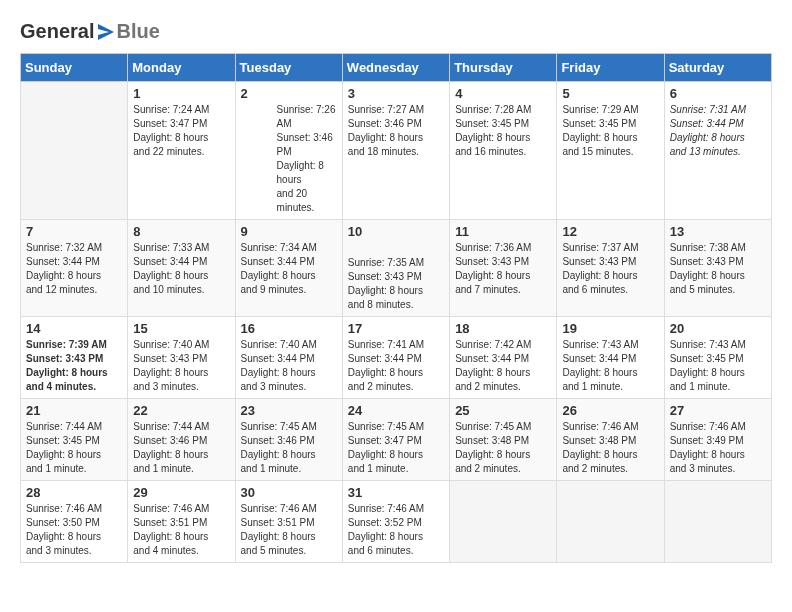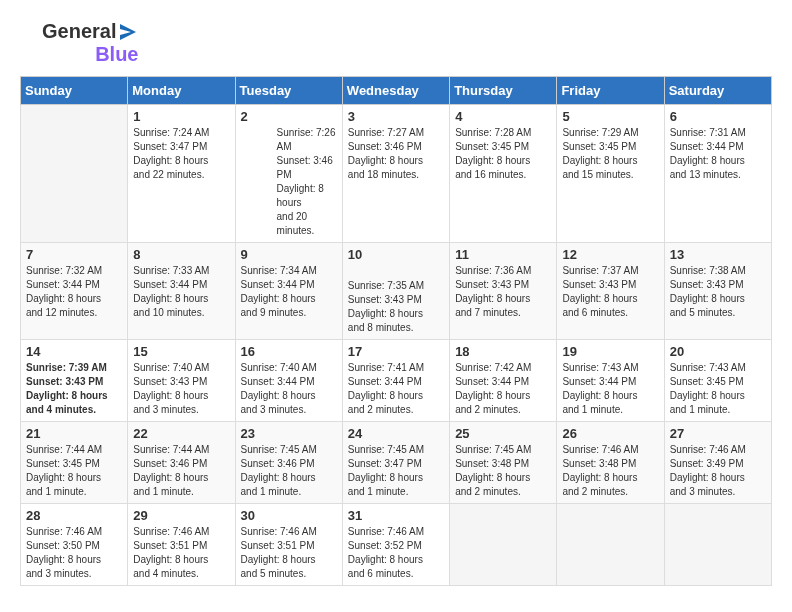--- a/index.html
+++ b/index.html
@@ -11,23 +11,21 @@
       padding: 20px;
     }
     .header {
       display: flex;
       justify-content: space-between;
       align-items: flex-start;
       margin-bottom: 10px;
     }
     .logo {
       display: flex;
-      flex-direction: column;
-      align-items: flex-end;
-      margin-left: 22px;
+      align-items: center;
     }
     .title-block {
       text-align: right;
     }
     .month-year {
       font-size: 32px;
       font-weight: bold;
       color: #333;
     }
     .location {
@@ -80,21 +78,21 @@
 
 <div class="header">
   <div class="logo">
   <div style="display:flex;align-items:center;gap:2px;">
     <span style="font-size:20px;font-weight:bold;color:#333;">General</span>
     <svg width="20" height="20" viewBox="0 0 20 20" style="vertical-align:middle;">
       <polygon points="2,18 18,10 2,2 2,7 13,10 2,13" fill="#1a6ab5"></polygon>
     </svg>
   </div>
   <div>
-    <span style="font-size:20px;font-weight:bold;color:#8b5cf6;">Blue</span>
+    <span style="font-size:20px;font-weight:bold;color:#737373;">Blue</span>
   </div>
 </div>
   <div class="title-block">
     <div class="month-year"></div>
     <div class="location"></div>
   </div>
 </div>
 
 <table class="calendar">
   <thead>
@@ -141,21 +139,21 @@
         </td>
         <td>
           <span class="day-num">5</span>
           <div class="day-info" style="white-space: pre-line;">Sunrise: 7:29 AM
 Sunset: 3:45 PM
 Daylight: 8 hours
 and 15 minutes.</div>
         </td>
         <td>
           <span class="day-num">6</span>
-          <div class="day-info" style="white-space: pre-line;">Sunrise: 7:31 AM
+          <div class="day-info" style="white-space: pre-line; font-style: italic;">Sunrise: 7:31 AM
 Sunset: 3:44 PM
 Daylight: 8 hours
 and 13 minutes.</div>
         </td>
       </tr>
       <tr>
         <td>
           <span class="day-num">7</span>
           <div class="day-info" style="white-space: pre-line;">Sunrise: 7:32 AM
 Sunset: 3:44 PM

